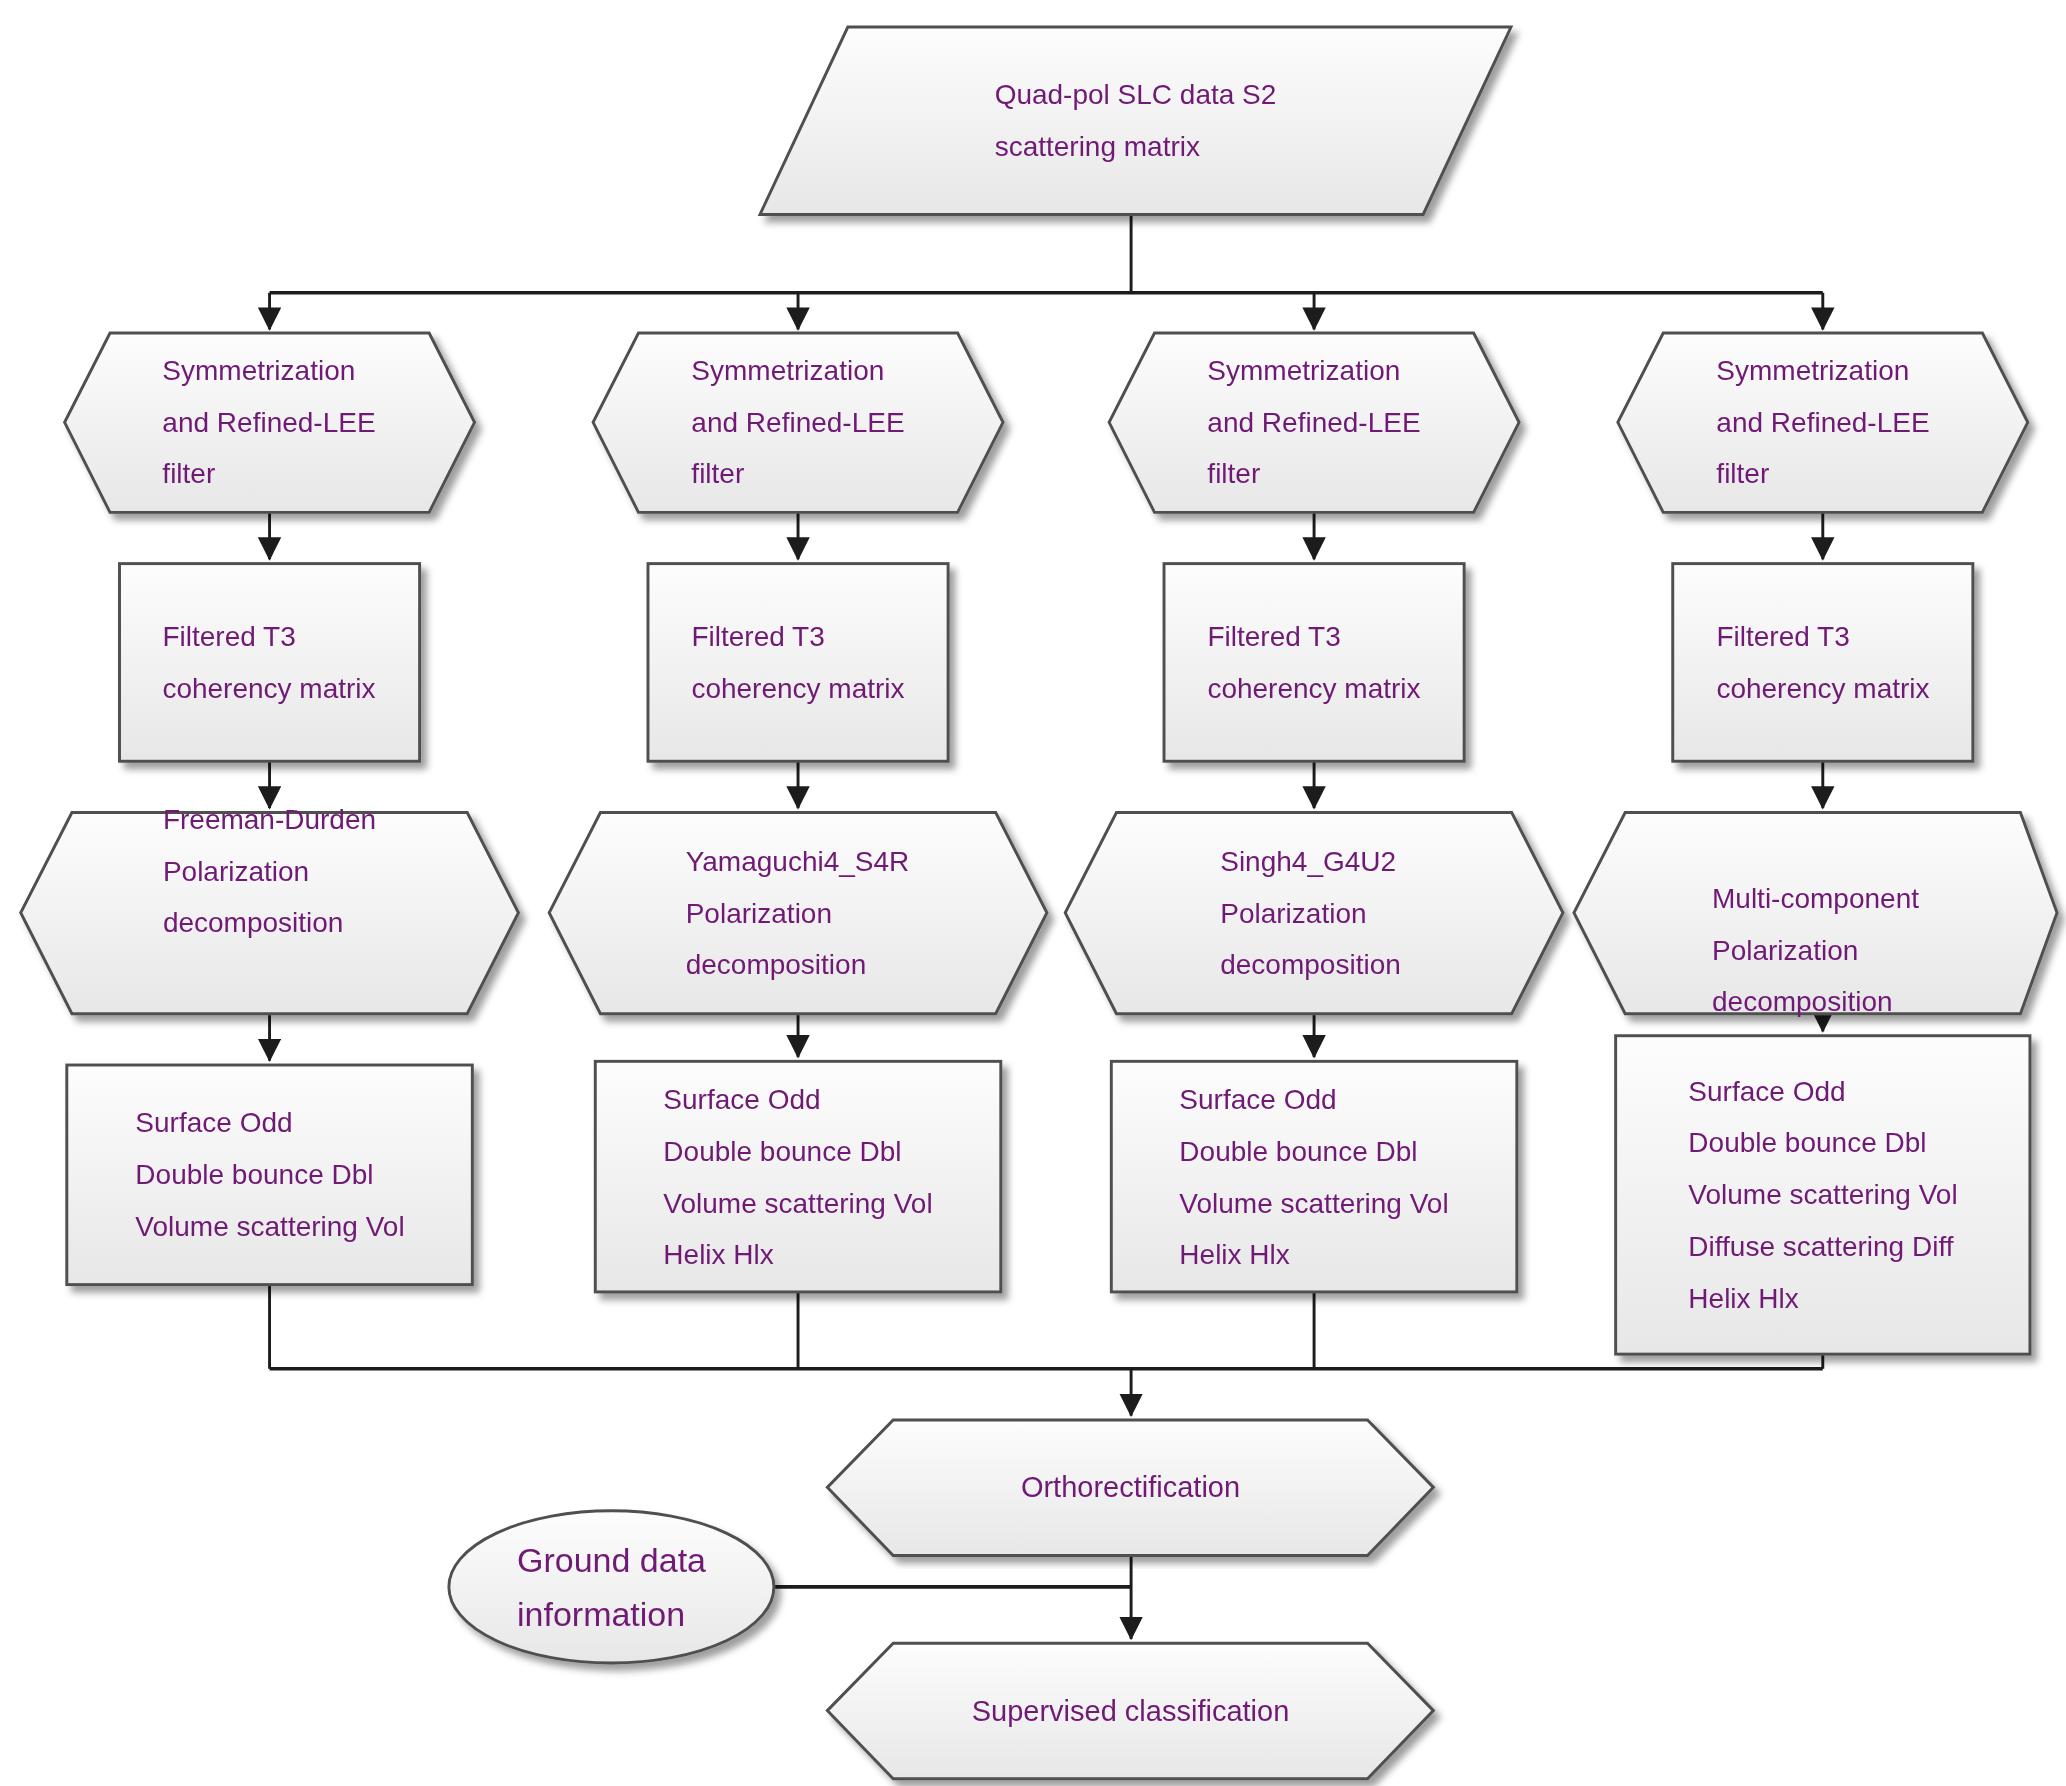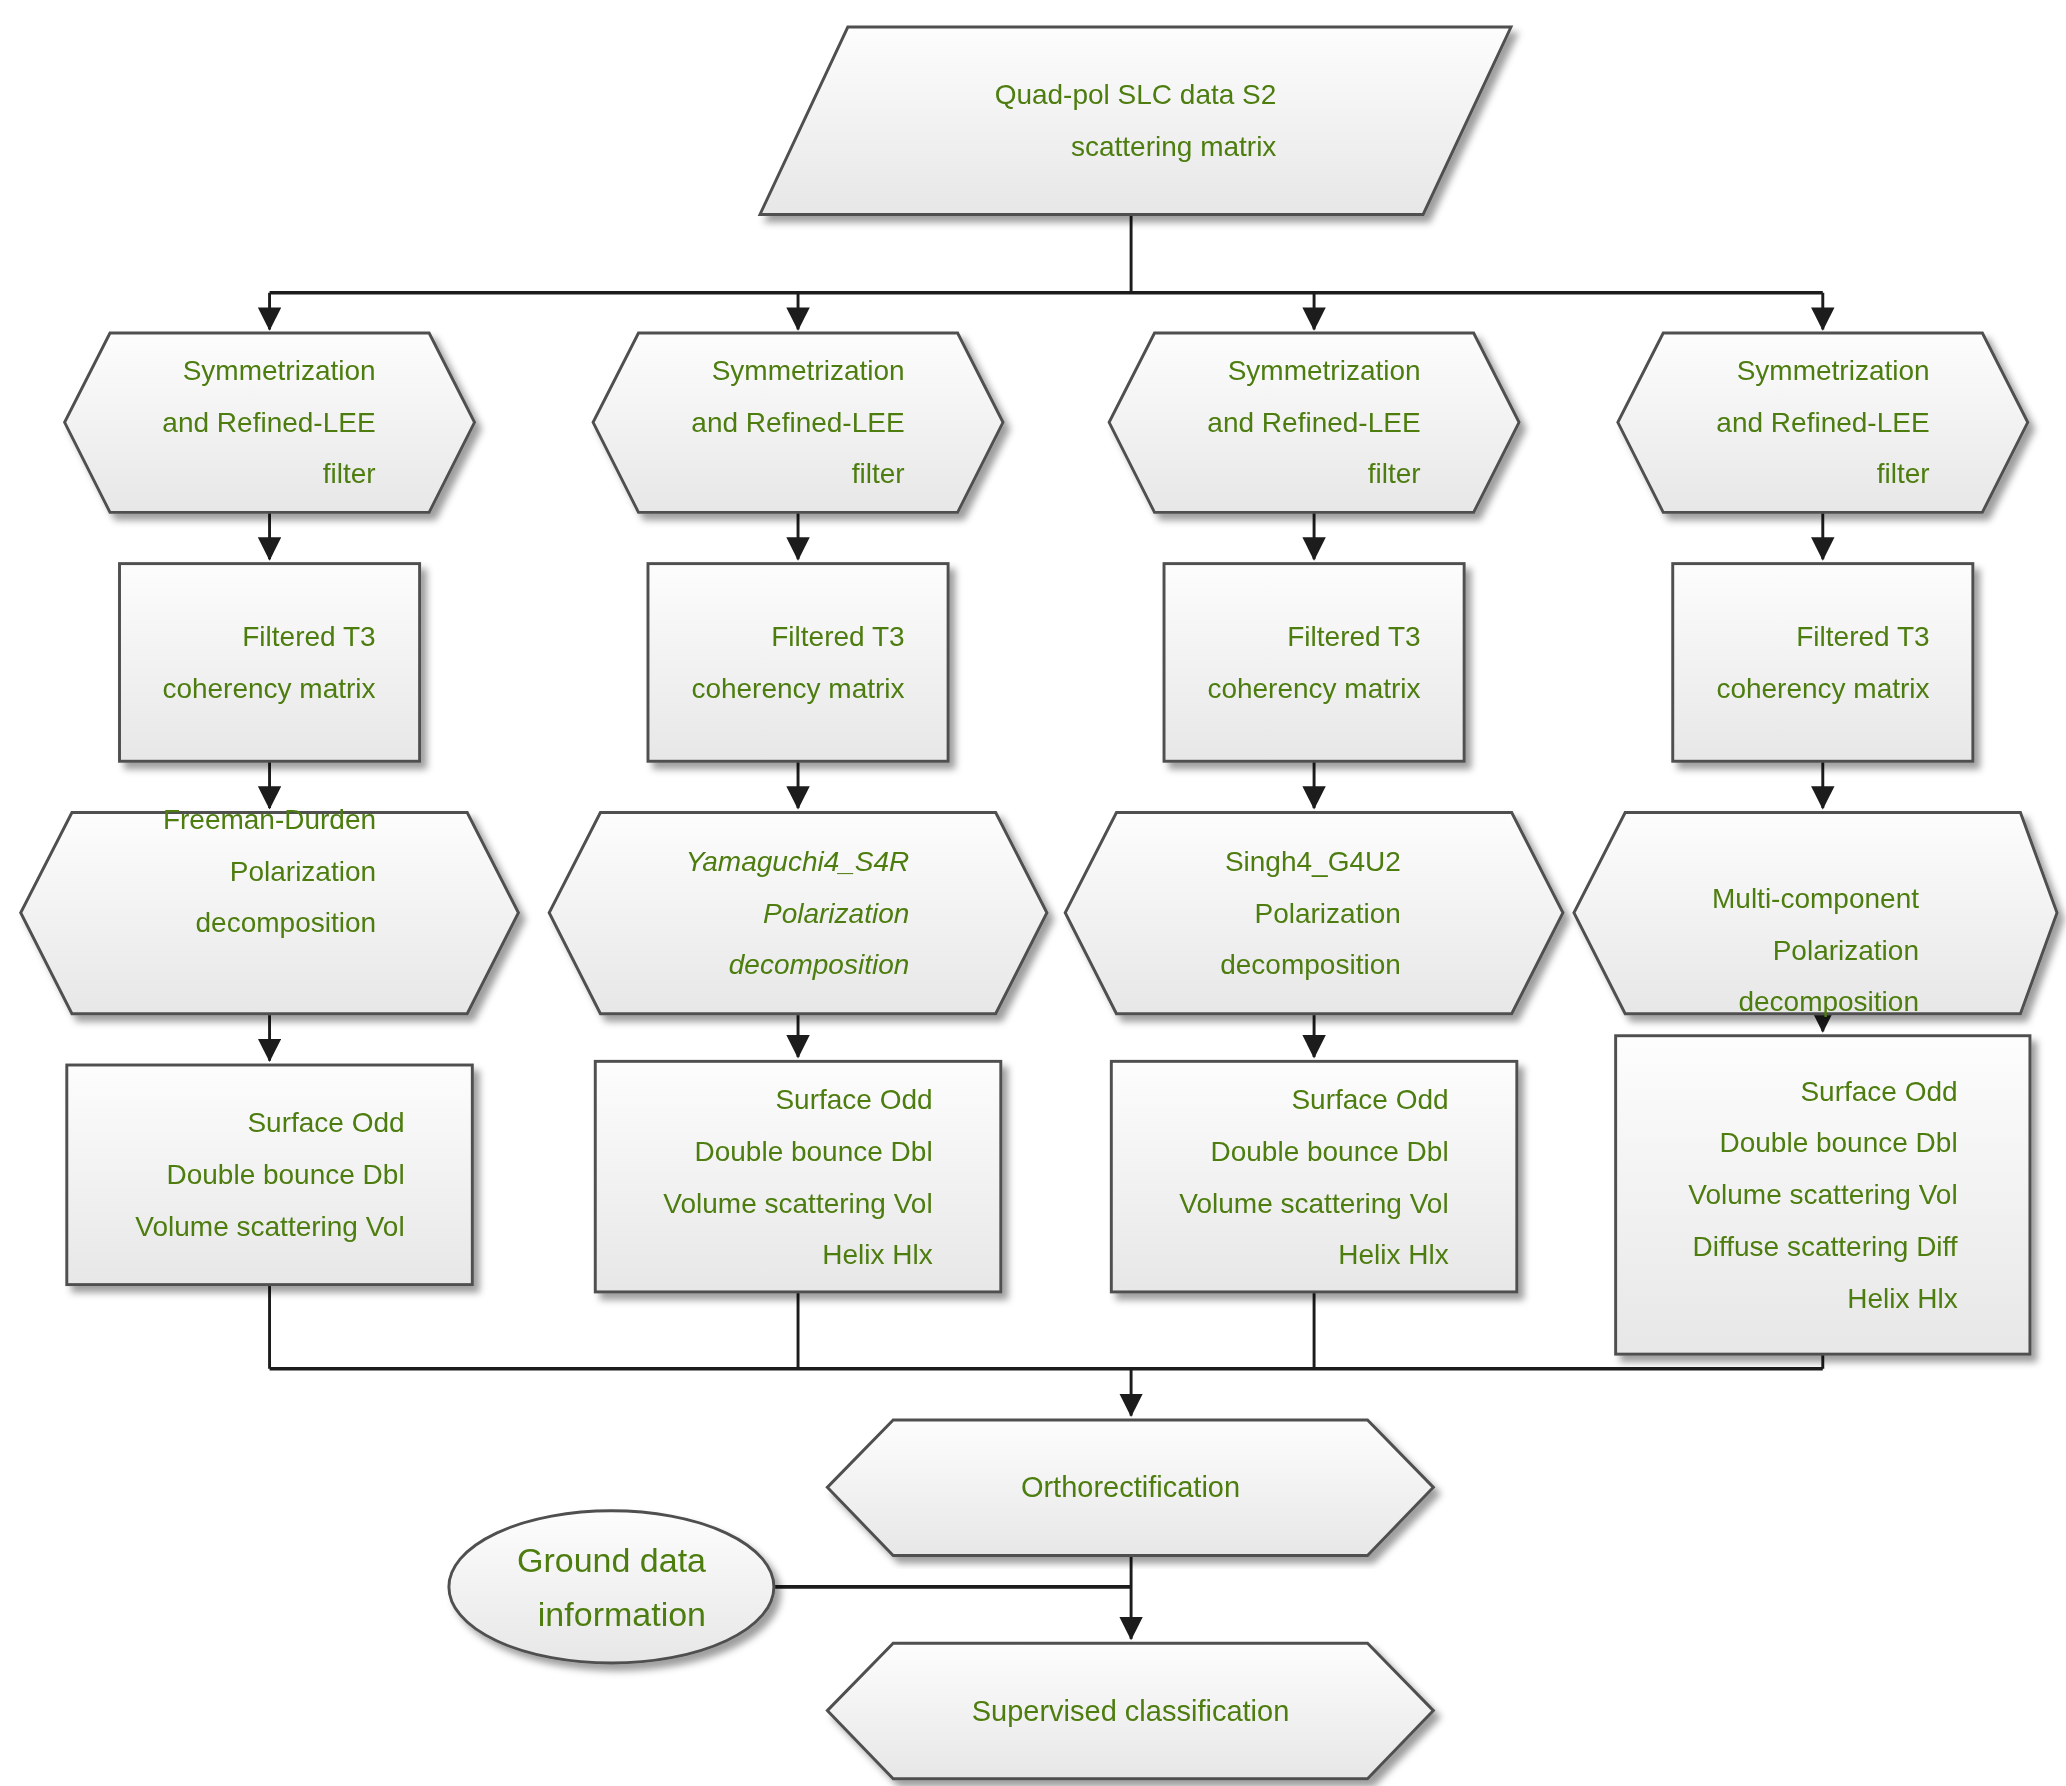--- a/index.html
+++ b/index.html
@@ -18,23 +18,23 @@
   #flow-svg {
     position: absolute;
     left: 0;
     top: 0;
   }
   .node-label {
     position: absolute;
     display: flex;
     align-items: center;
     justify-content: center;
-    text-align: right;
+    text-align: left;
     white-space: pre-line;
-    color: #4d7c0f;
+    color: #701a75;
     font-size: 28px;
     line-height: 1.85;
     pointer-events: none;
   }
   .node-label.single {
     font-size: 29px;
   }
   .node-label.ellipse-text {
     font-size: 34px;
     line-height: 1.6;
@@ -156,21 +156,21 @@
   <div class="node-label" style="left:637px; top:564px; width:322px; height:198px;">Filtered T3
 coherency matrix</div>
   <div class="node-label" style="left:1153px; top:564px; width:322px; height:198px;">Filtered T3
 coherency matrix</div>
   <div class="node-label" style="left:1662px; top:564px; width:322px; height:198px;">Filtered T3
 coherency matrix</div>
 
   <div class="node-label" style="left:50px; top:771px; width:439px; height:201px;">Freeman-Durden
 Polarization
 decomposition</div>
-  <div class="node-label" style="left:578px; top:813px; width:439px; height:201px;font-style:italic;">Yamaguchi4_S4R
+  <div class="node-label" style="left:578px; top:813px; width:439px; height:201px;">Yamaguchi4_S4R
 Polarization
 decomposition</div>
   <div class="node-label" style="left:1091px; top:813px; width:439px; height:201px;">Singh4_G4U2
 Polarization
 decomposition</div>
   <div class="node-label" style="left:1596px; top:850px; width:439px; height:201px;">Multi-component
 Polarization
 decomposition</div>
 
   <div class="node-label" style="left:67px; top:1065px; width:406px; height:220px;">Surface Odd

